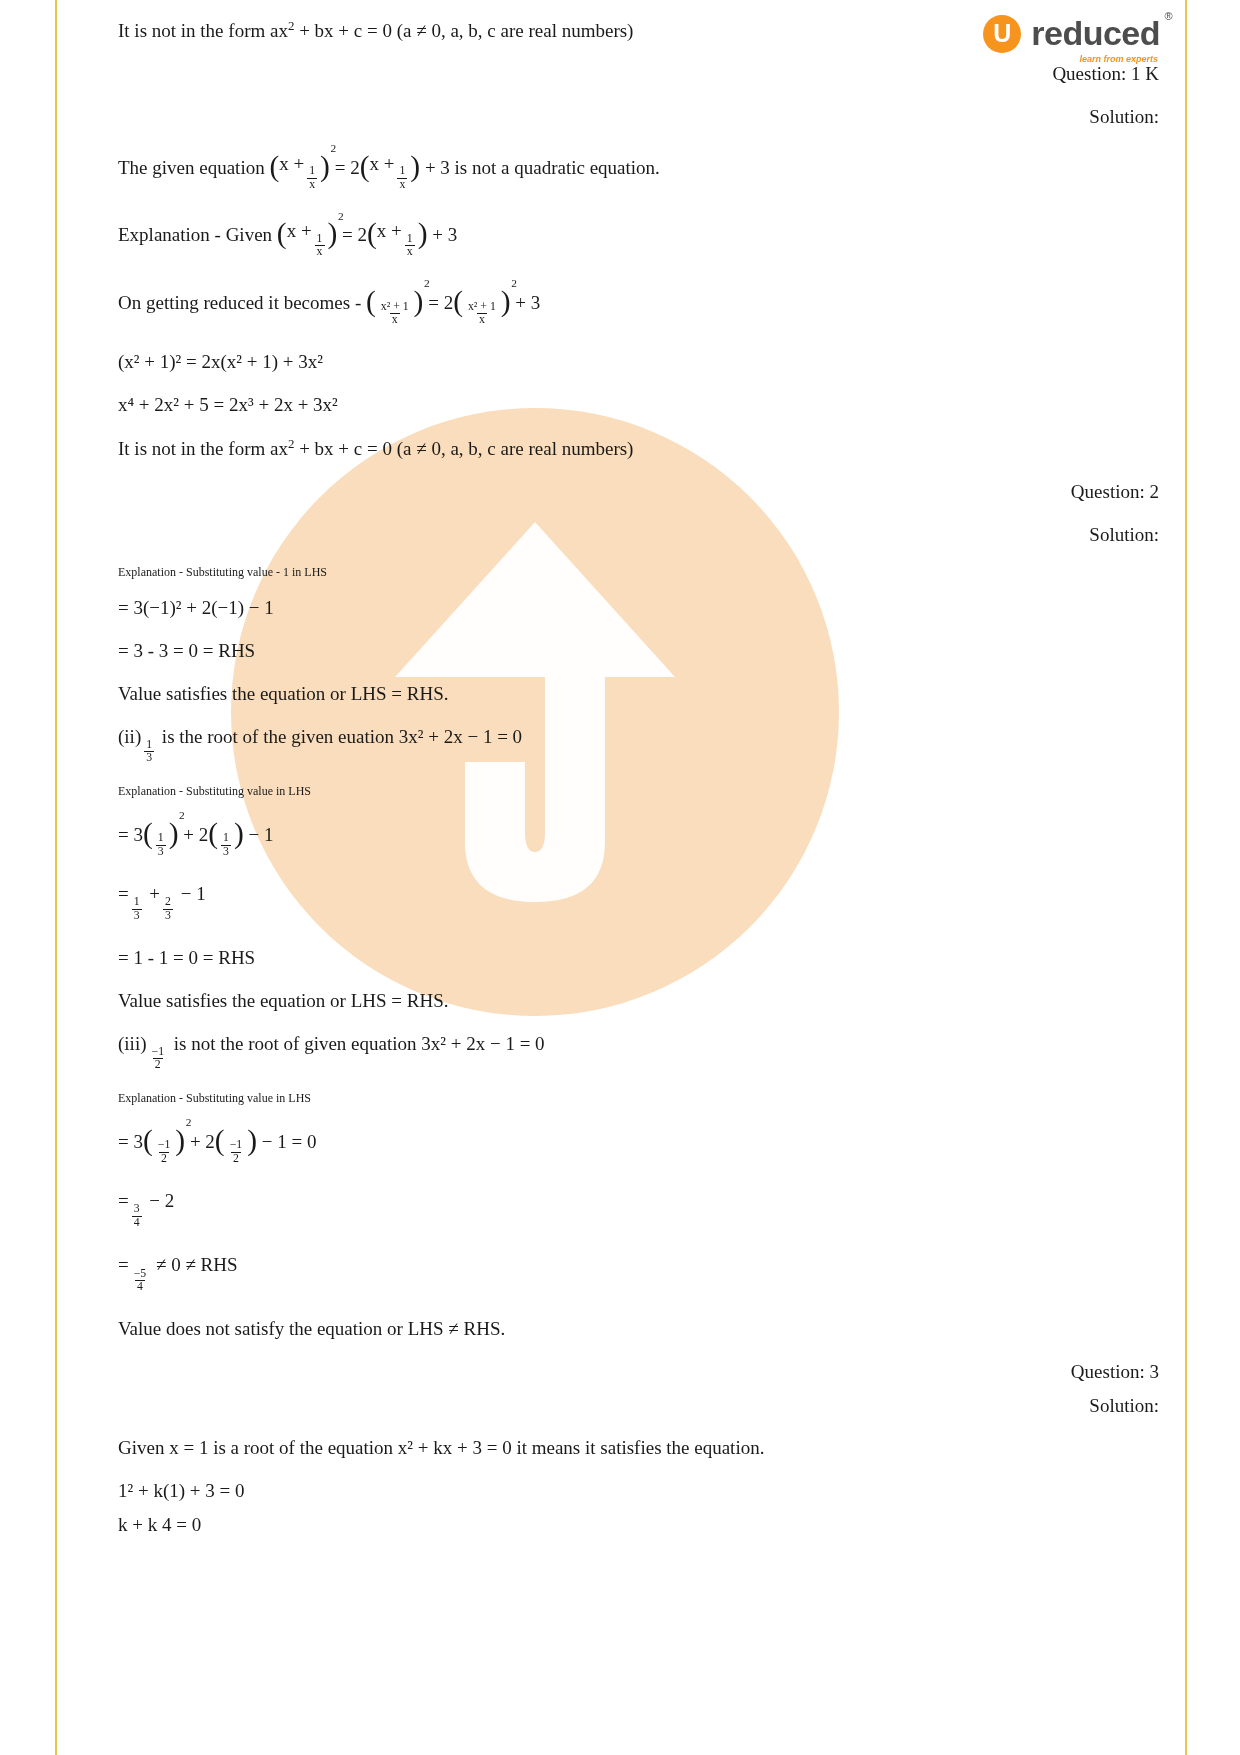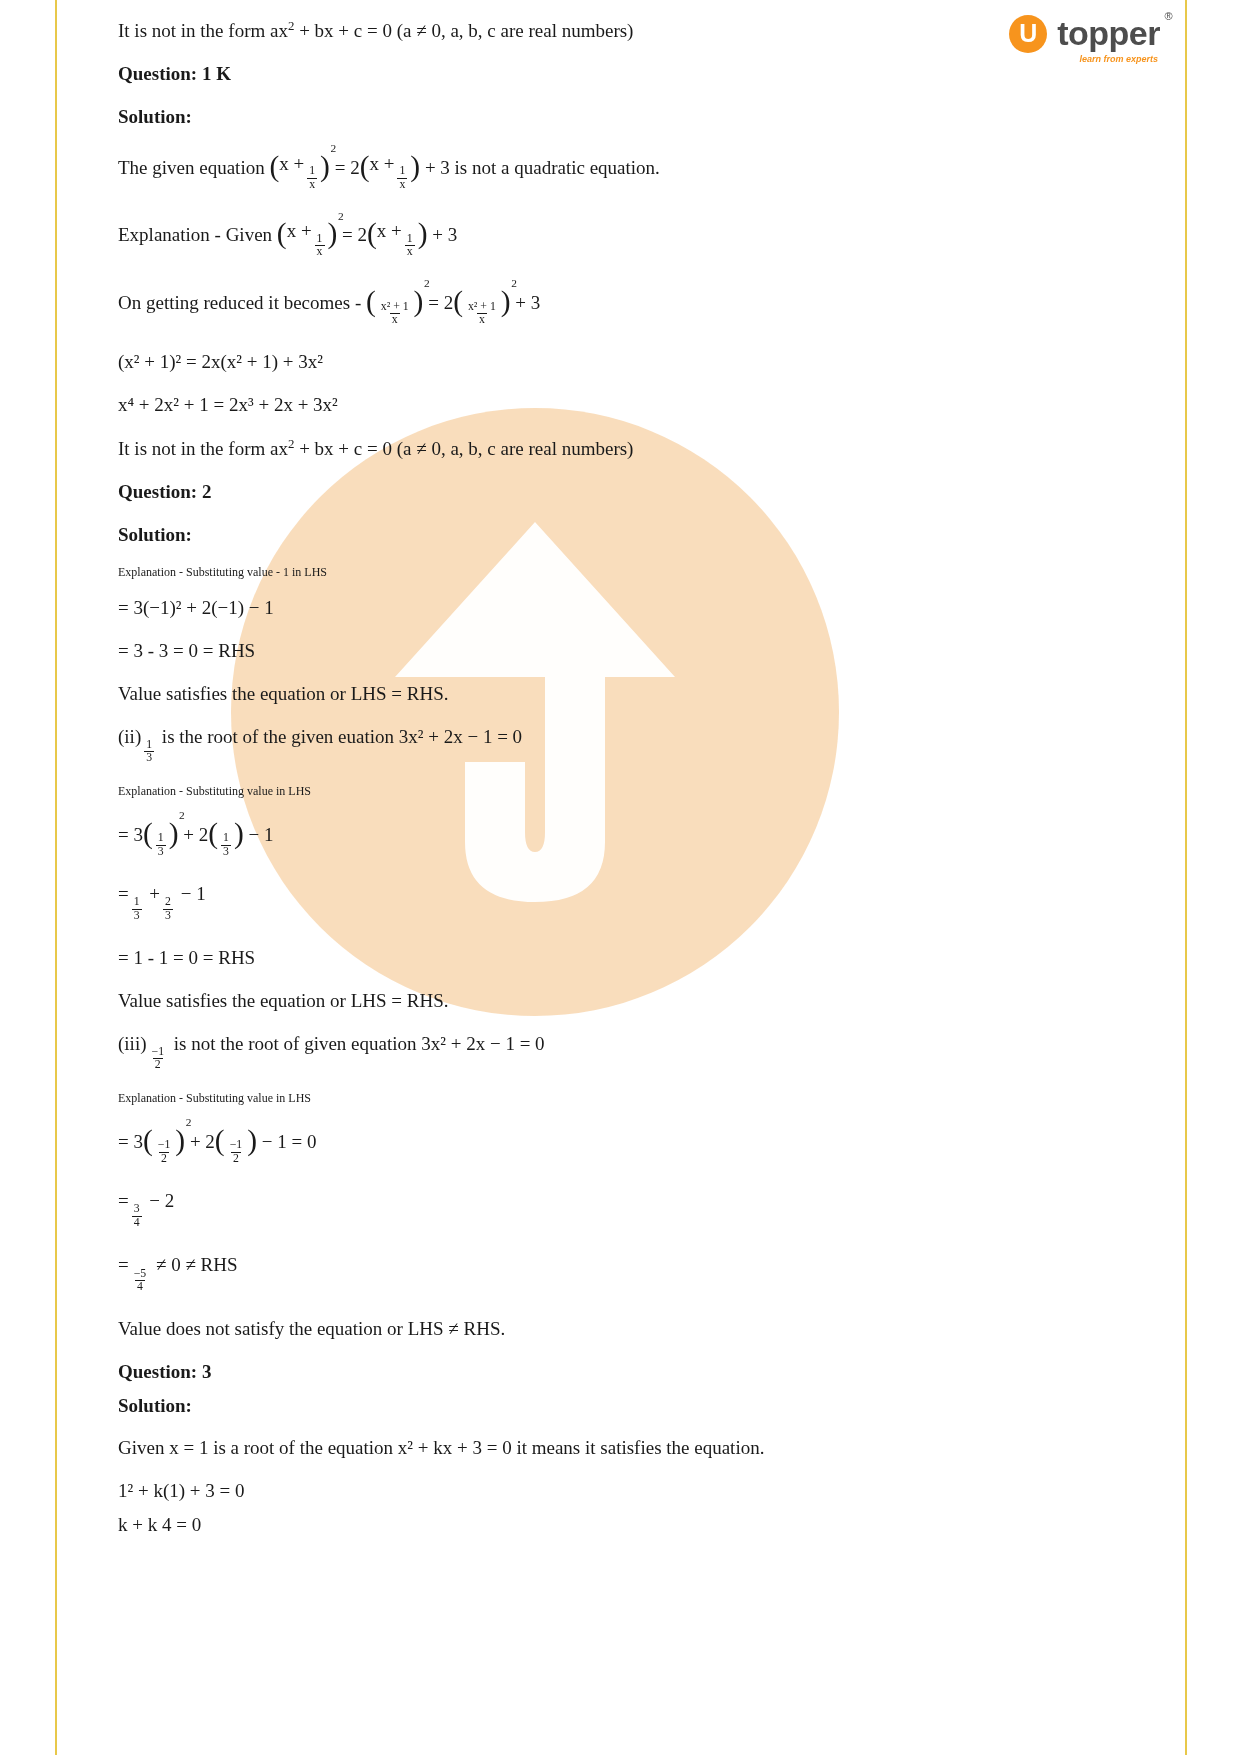--- a/index.html
+++ b/index.html
@@ -110,21 +110,21 @@
     z-index: 2;
     padding: 18px 81px 0 118px;
   }
   .line {
     font-size: 19px;
     line-height: 1.25;
     margin: 0 0 19px 0;
     color: #1a1a1a;
     white-space: nowrap;
   }
-  .line.bold { font-weight: bold; }
+  .line.bold { font-weight: normal; text-align: right; }
   .line.small {
     font-size: 12px;
     font-weight: normal;
     margin-bottom: 16px;
   }
   .line.tall { margin-bottom: 24px; }
   .line.tight { margin-bottom: 10px; }
   sup { font-size: .68em; vertical-align: super; }
 
   
@@ -169,21 +169,21 @@
   <div class="watermark"></div>
   <div class="watermark-glyph">
     <svg width="320" height="400" viewBox="0 0 320 400" aria-hidden="true">
       <path d="M160 10 L300 165 L230 165 L230 175 L230 330 Q230 390 160 390 Q90 390 90 330 L90 250 L150 250 L150 320 Q150 340 160 340 Q170 340 170 320 L170 165 L20 165 Z" fill="#ffffff" opacity="0.95"></path>
     </svg>
   </div>
 
   <div class="logo">
     <div class="logo-mark">U</div>
     <div class="logo-text">
-      <span>topper</span>
+      <span>reduced</span>
       <span class="logo-reg">®</span>
       <span class="logo-tag">learn from experts</span>
     </div>
   </div>
 
   <div class="content">
 
     <p class="line">
       <span>It is not in the form ax</span><sup>2</sup><span> + bx + c = 0 (a ≠ 0, a, b, c are real numbers)</span>
     </p>
@@ -226,21 +226,21 @@
             <span class="den">x</span>
           </span><span class="paren">)</span><span class="pw">2</span></span>
       =&nbsp;2<span class="grp"><span class="paren">(</span><span class="frac">
             <span class="num">x²&nbsp;+&nbsp;1</span>
             <span class="den">x</span>
           </span><span class="paren">)</span><span class="pw">2</span></span>
       + 3
     </p>
 
     <p class="line">(x² + 1)² = 2x(x² + 1) + 3x²</p>
-    <p class="line">x⁴ + 2x² + 1 = 2x³ + 2x + 3x²</p>
+    <p class="line">x⁴ + 2x² + 5 = 2x³ + 2x + 3x²</p>
 
     <p class="line">
       <span>It is not in the form ax</span><sup>2</sup><span> + bx + c = 0 (a ≠ 0, a, b, c are real numbers)</span>
     </p>
 
     <p class="line bold">Question: 2</p>
     <p class="line bold">Solution:</p>
 
     <p class="line small">Explanation - Substituting value - 1 in LHS</p>
 

